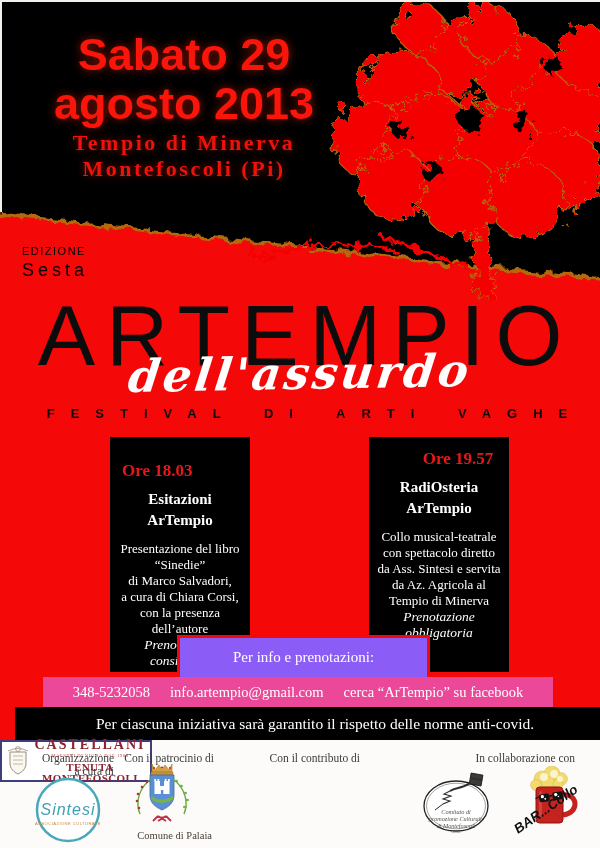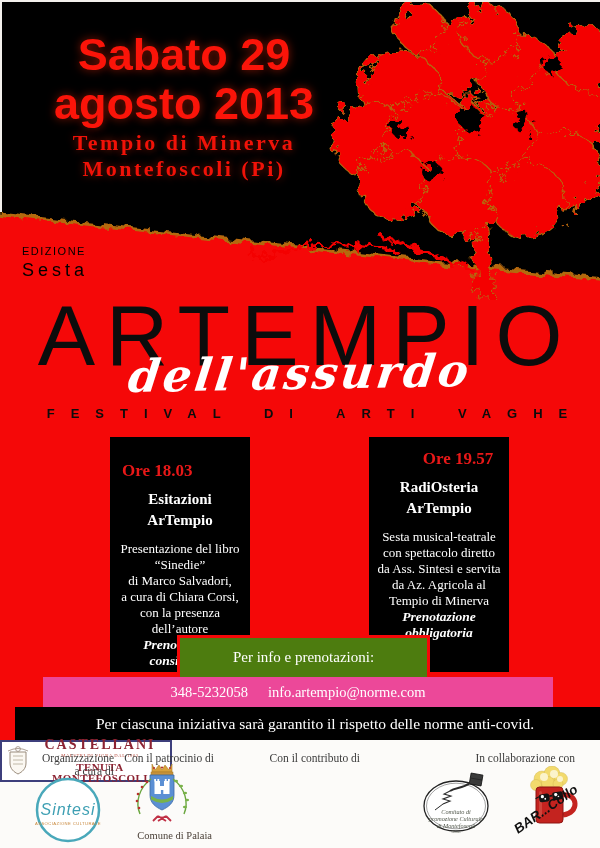--- a/index.html
+++ b/index.html
@@ -42,43 +42,43 @@
   .event-box{top:437px;width:140px;height:235px;background:#000;z-index:2;color:#fff;
              display:flex;flex-direction:column;box-sizing:border-box;padding:12px 8px 34px 8px;
              text-align:center;}
   .event-box.left{left:110px;}
   .event-box.right{left:369px;}
   .ore{font-weight:bold;font-size:17px;color:#e81818;}
   .event-box.left .ore{text-align:left;padding-left:4px;margin-top:12px;}
   .event-box.right .ore{text-align:center;padding-left:38px;}
   .ev-title{margin-top:8px;font-weight:bold;font-size:15px;line-height:21px;}
   .ev-desc{margin-top:10px;font-size:13px;line-height:16px;}
-  .ev-note{margin-top:auto;font-weight:bold;font-style:italic;font-size:13.5px;}
-
-  
-  .perinfo{left:177px;top:635px;width:253px;height:42px;background:#4d7c0f;z-index:4;
+  .ev-note{margin-top:auto;font-weight:normal;font-style:italic;font-size:13.5px;}
+
+  
+  .perinfo{left:177px;top:635px;width:253px;height:42px;background:#8b5cf6;z-index:4;
            border:3px solid #f50808;border-bottom:none;box-sizing:border-box;
            color:#fff;font-size:15px;text-align:center;line-height:38px;}
   .widebar{left:43px;top:677px;width:510px;height:30px;background:#ec4899;z-index:3;color:#fff;
            display:flex;align-items:center;justify-content:center;gap:20px;font-size:14.5px;}
   .covidbar{left:15px;top:707px;width:600px;height:33px;background:#000;color:#fff;z-index:3;
             display:flex;align-items:center;justify-content:center;font-size:15.5px;}
 
   
   .footer{left:0;top:740px;width:600px;height:108px;background:#fcfbf9;z-index:5;}
   .f-label{position:absolute;text-align:right;font-size:11.5px;line-height:12.5px;color:#3c3c3c;}
   .f-org{left:14px;top:12px;width:100px;}
   .f-pat{left:110px;top:12px;width:104px;}
   .f-con{left:240px;top:12px;width:120px;}
   .f-col{left:415px;top:12px;width:160px;}
   .logo{position:absolute;}
   .sintesi-logo{left:26px;top:34px;}
   .palaia-logo{left:120px;top:22px;}
   .palaia-caption{left:112px;top:90px;width:100px;text-align:right;font-size:10.5px;color:#4a4038;}
-  .castellani{left:228px;top:40px;width:172px;height:42px;background:#fff;border:2px solid #3d3f7c;
+  .castellani{left:228px;top:40px;width:152px;height:42px;background:#fff;border:2px solid #3d3f7c;
               box-sizing:border-box;display:flex;align-items:center;padding:2px 4px;gap:4px;}
   .cast-text{flex:1;text-align:center;line-height:1;}
   .cast-name{font-weight:bold;font-size:14px;letter-spacing:2px;color:#8c2332;}
   .cast-sub{font-size:4.6px;letter-spacing:.6px;color:#b5483a;margin-top:2px;}
   .cast-estate{font-weight:bold;font-size:11px;letter-spacing:.4px;color:#8c2332;margin-top:3px;}
   .comitato-logo{left:410px;top:30px;}
   .barcollo-logo{left:514px;top:26px;}
 </style>
 </head>
 <body>
@@ -171,33 +171,34 @@
     <div class="ev-note">Prenotazione consigliata</div>
   </div>
 
   <div class="abs event-box right">
     <div class="ore">Ore 19.57</div>
     <div class="ev-title">
       <div>RadiOsteria</div>
       <div>ArTempio</div>
     </div>
     <div class="ev-desc">
-      <div>Sesta musical-teatrale</div>
+      <div>Collo musical-teatrale</div>
       <div>con spettacolo diretto</div>
       <div>da Ass. Sintesi e servita</div>
       <div>da Az. Agricola al</div>
       <div>Tempio di Minerva</div>
     </div>
     <div class="ev-note">Prenotazione obbligatoria</div>
   </div>
 
   <div class="abs perinfo">Per info e prenotazioni:</div>
   <div class="abs widebar">
     <span>348-5232058</span>
-    <span>info.artempio@norme.com</span>
+    <span>info.artempio@gmail.com</span>
+    <span>cerca “ArTempio” su facebook</span>
   </div>
   <div class="abs covidbar">Per ciascuna iniziativa sarà garantito il rispetto delle norme anti-covid.</div>
 
   <div class="abs footer">
     <div class="f-label f-org">
       <div>Organizzazione</div>
       <div>a cura di</div>
     </div>
     <div class="f-label f-pat">Con il patrocinio di</div>
     <div class="f-label f-con">Con il contributo di</div>

